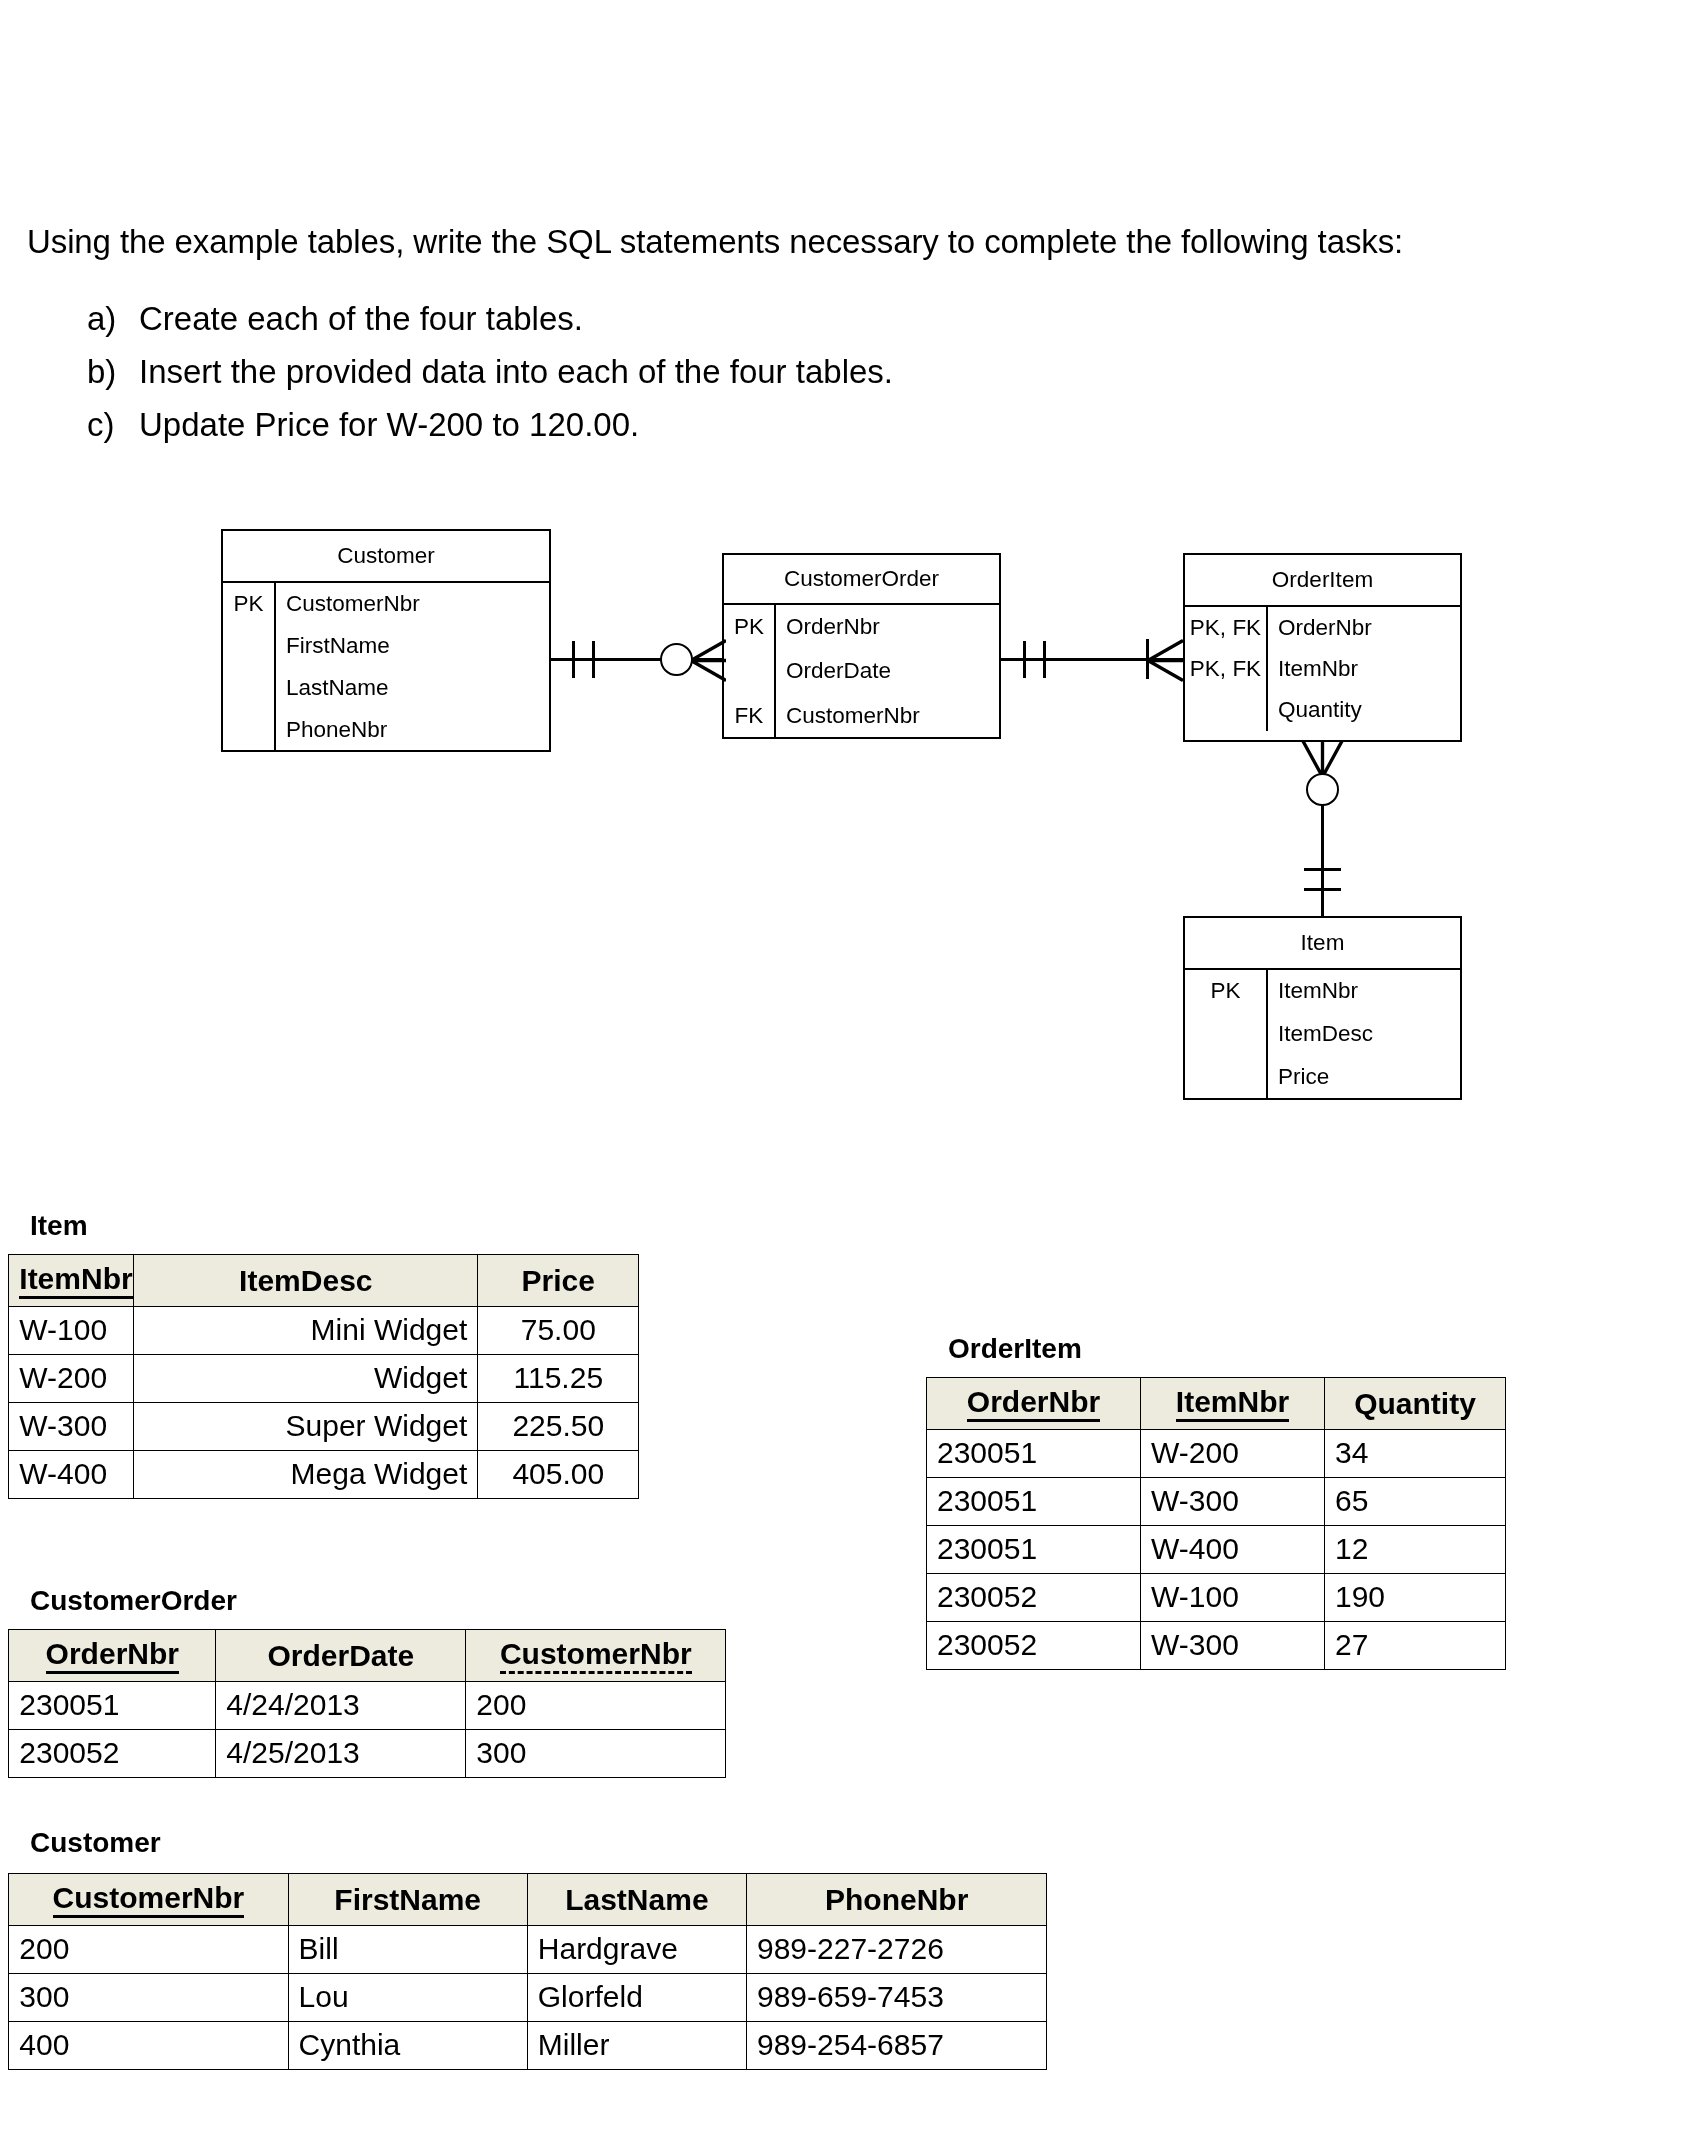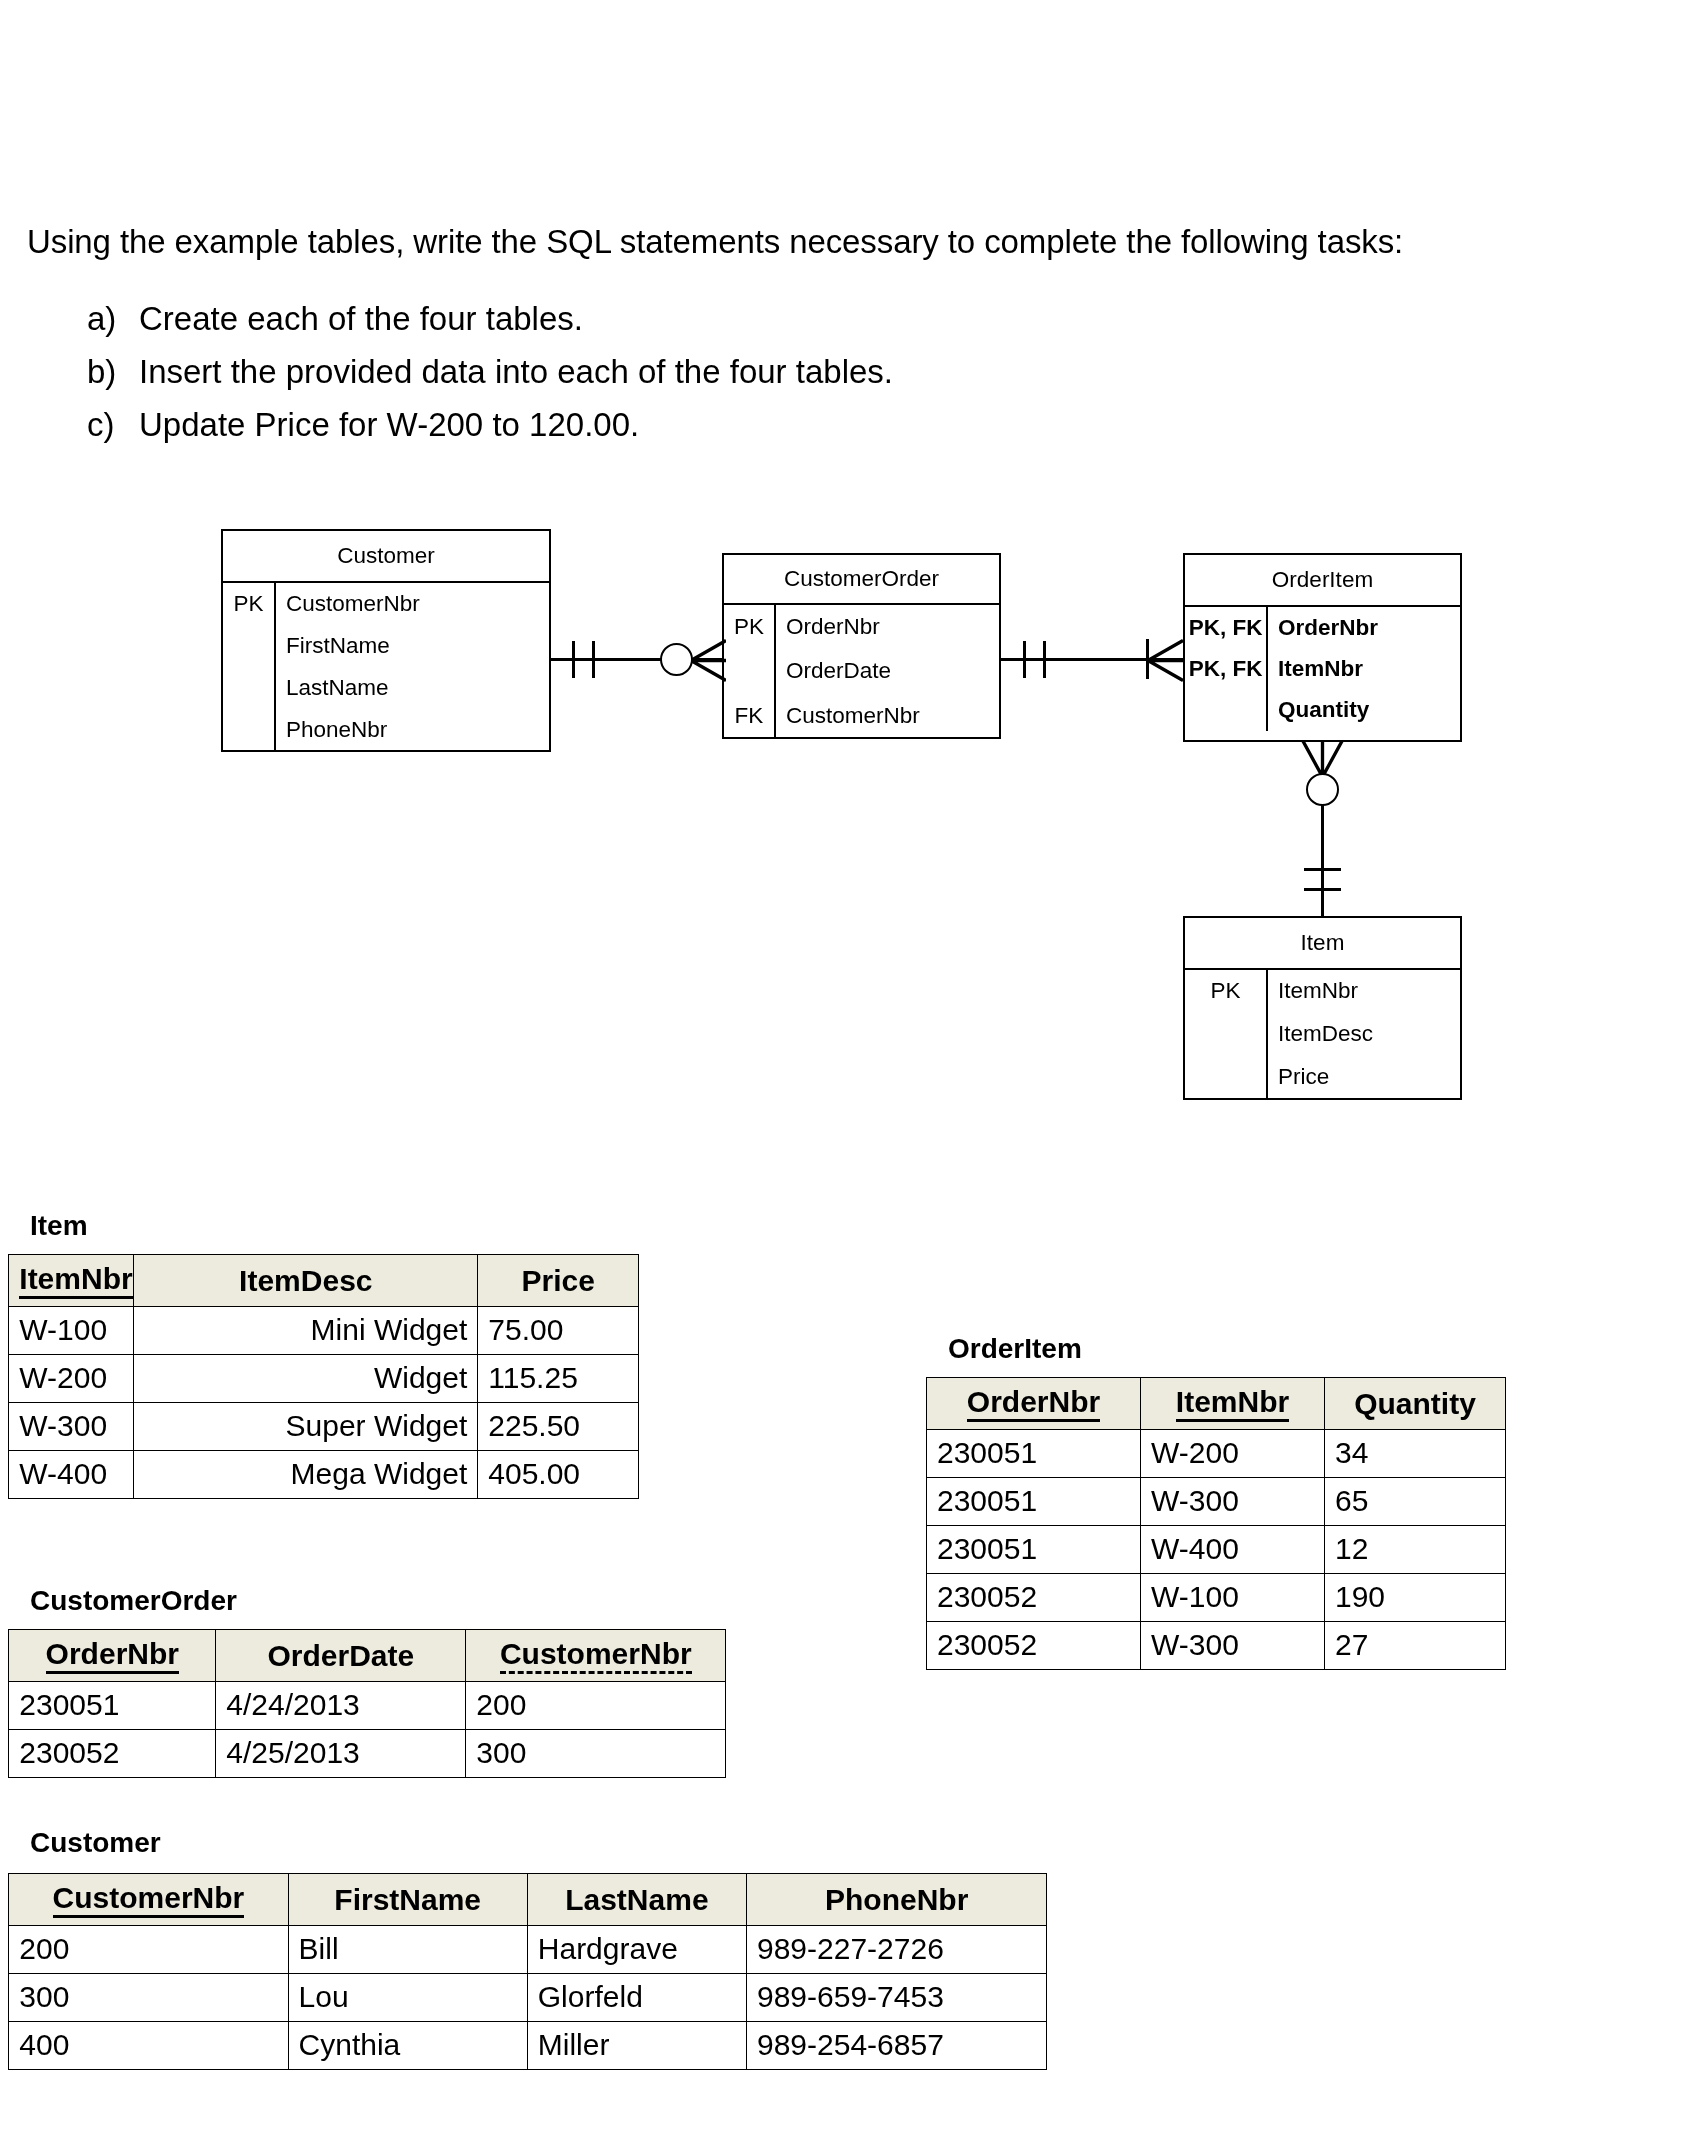--- a/index.html
+++ b/index.html
@@ -147,21 +147,21 @@
     padding-bottom: 0.8px;
     display: inline-block;
   }
   .ul-dashed {
     border-bottom: 3.3px dashed #000;
     padding-bottom: 0.8px;
     display: inline-block;
   }
   .c { text-align: left; }
   .l { text-align: right; }
-  .r { text-align: left; }
+  .r { text-align: center; }
 </style>
 </head>
 <body>
 
 <div id="prose">
   <div class="intro-line">Using the example tables, write the SQL statements necessary to complete the following tasks:</div>
   <div class="task-list">
     <div class="task-row">
       <span class="task-marker">a)</span>
       <span class="task-text">Create each of the four tables.</span>
@@ -214,21 +214,21 @@
         <div class="attr-name" style="height:33.33%">OrderDate</div>
         <div class="attr-name" style="height:33.33%">CustomerNbr</div>
       </div>
     </div>
   </div>
 
   <div class="entity" style="left:1183px; top:52px; width:279px; height:189px;">
     <div class="entity-head" style="height:52px;">
       <div class="entity-title">OrderItem</div>
     </div>
-    <div class="entity-body" style="height:124px;font-weight:bold;">
+    <div class="entity-body" style="height:124px;">
       <div class="attr-keys" style="width:83px;">
         <div class="attr-key" style="height:33.33%">PK, FK</div>
         <div class="attr-key" style="height:33.33%">PK, FK</div>
         <div class="attr-key" style="height:33.33%"></div>
       </div>
       <div class="attr-names">
         <div class="attr-name" style="height:33.33%">OrderNbr</div>
         <div class="attr-name" style="height:33.33%">ItemNbr</div>
         <div class="attr-name" style="height:33.33%">Quantity</div>
       </div>

